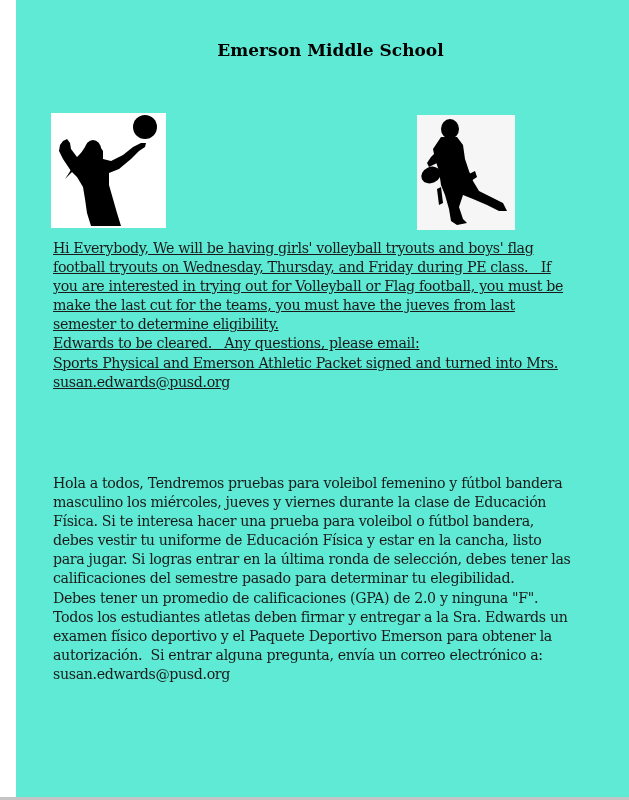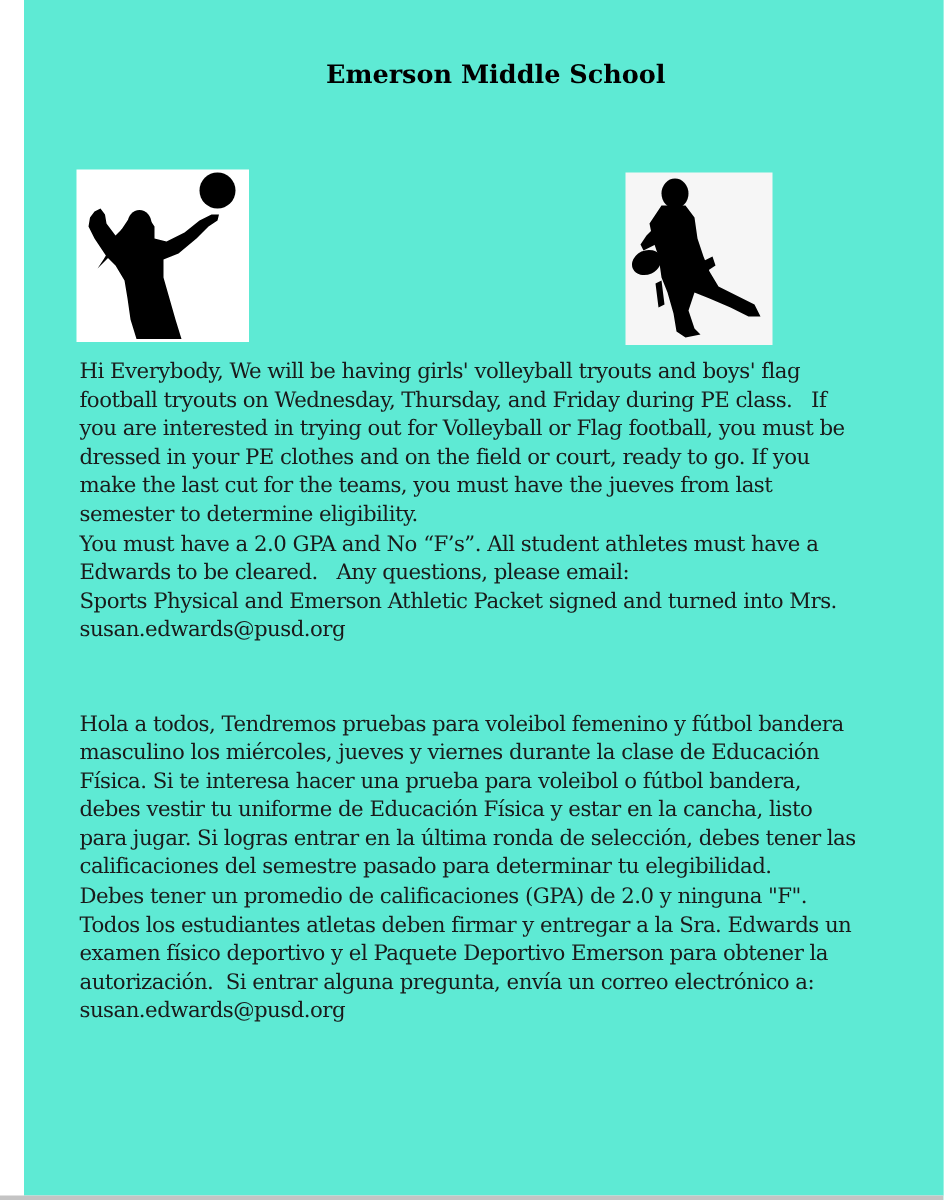--- a/index.html
+++ b/index.html
@@ -61,21 +61,21 @@
       position: absolute;
       left: 37px;
       width: 575px;
       font-family: "DejaVu Serif", serif;
       font-size: 14.2px;
       line-height: 19.1px;
       color: #1a1a1a;
       letter-spacing: -0.35px;
     }
     .body-text .ln { display: block; white-space: pre; }
-    .para-en { top: 239px; }
+    .para-en { top: 239px; text-decoration: underline; }
     .para-es { top: 474px; }
   </style>
 </head>
 <body>
 
 <div class="page">
 
   <div class="title">
     <span class="line">Emerson Middle School</span>
   </div>
@@ -112,24 +112,22 @@
 
       <path fill="#000" d="M50,60 L58,56 L60,62 L54,66 Z"></path>
       <path fill="#000" d="M24,72 L26,88 L22,90 L20,74 Z"></path>
     </svg>
   </div>
 
   <div class="body-text para-en">
     <span class="ln">Hi Everybody, We will be having girls' volleyball tryouts and boys' flag</span>
     <span class="ln">football tryouts on Wednesday, Thursday, and Friday during PE class.   If</span>
     <span class="ln">you are interested in trying out for Volleyball or Flag football, you must be</span>
-    <span class="ln">dressed in your PE clothes and on the field or court, ready to go. If you</span>
     <span class="ln">make the last cut for the teams, you must have the jueves from last</span>
     <span class="ln">semester to determine eligibility.</span>
-    <span class="ln">You must have a 2.0 GPA and No “F’s”. All student athletes must have a</span>
     <span class="ln">Edwards to be cleared.   Any questions, please email:</span>
     <span class="ln">Sports Physical and Emerson Athletic Packet signed and turned into Mrs.</span>
     <span class="ln">susan.edwards@pusd.org</span>
   </div>
 
   <div class="body-text para-es">
     <span class="ln">Hola a todos, Tendremos pruebas para voleibol femenino y fútbol bandera</span>
     <span class="ln">masculino los miércoles, jueves y viernes durante la clase de Educación</span>
     <span class="ln">Física. Si te interesa hacer una prueba para voleibol o fútbol bandera,</span>
     <span class="ln">debes vestir tu uniforme de Educación Física y estar en la cancha, listo</span>

